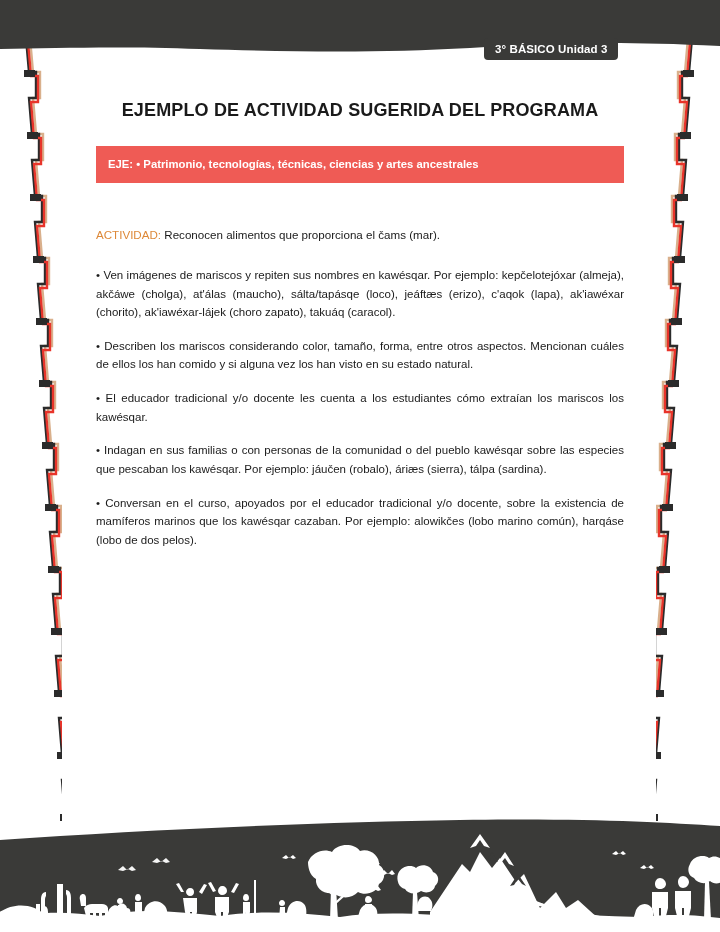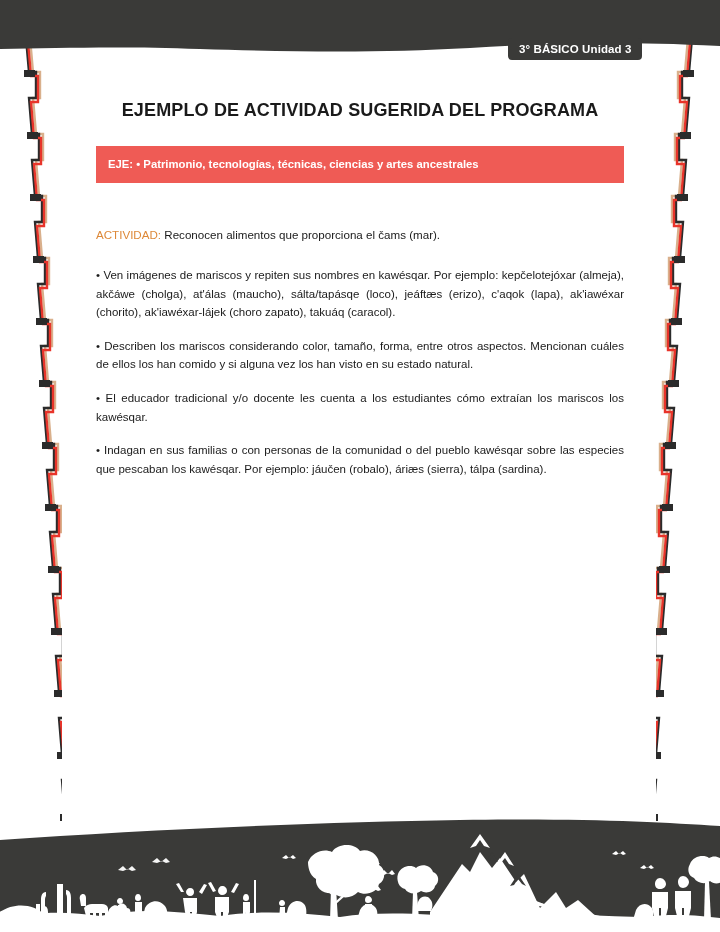--- a/index.html
+++ b/index.html
@@ -29,21 +29,21 @@
     top: 0;
     width: 720px;
     height: 60px;
     z-index: 3;
     pointer-events: none;
   }
 
   
   #unit-badge {
     position: absolute;
-    left: 508px;
+    left: 484px;
     top: 38px;
     height: 22px;
     padding: 0 11px;
     display: flex;
     align-items: center;
     background: #3a3a38;
     color: #ffffff;
     font-size: 11.5px;
     font-weight: 600;
     letter-spacing: .1px;
@@ -203,20 +203,21 @@
     <div id="eje-bar">EJE: • Patrimonio, tecnologías, técnicas, ciencias y artes ancestrales</div>
 
     <p id="activity-line"><span id="activity-label">ACTIVIDAD:</span><span> Reconocen alimentos que proporciona el čams (mar).</span></p>
 
 
     <div id="bullet-list">
       <p class="bullet">• Ven imágenes de mariscos y repiten sus nombres en kawésqar. Por ejemplo: kepčelotejóxar (almeja), akčáwe (cholga), at'álas (maucho), sálta/tapásqe (loco), jeáftæs (erizo), c'aqok (lapa), ak'iawéxar (chorito), ak'iawéxar-lájek (choro zapato), takuáq (caracol).</p>
       <p class="bullet">• Describen los mariscos considerando color, tamaño, forma, entre otros aspectos. Mencionan cuáles de ellos los han comido y si alguna vez los han visto en su estado natural.</p>
       <p class="bullet">• El educador tradicional y/o docente les cuenta a los estudiantes cómo extraían los mariscos los kawésqar.</p>
       <p class="bullet">• Indagan en sus familias o con personas de la comunidad o del pueblo kawésqar sobre las especies que pescaban los kawésqar. Por ejemplo: jáučen (robalo), áriæs (sierra), tálpa (sardina).</p>
+      <p class="bullet">• Conversan en el curso, apoyados por el educador tradicional y/o docente, sobre la existencia de mamíferos marinos que los kawésqar cazaban. Por ejemplo: alowikčes (lobo marino común), harqáse (lobo de dos pelos).</p>
     </div>
   </div>
 
   <svg id="bottom-illustration" viewBox="0 0 720 120" preserveAspectRatio="none">
 
     <path d="M0,28 C140,18 320,10 460,8 C580,6 660,10 720,14 L720,120 L0,120 Z" fill="#3a3a38"></path>
 
     <g fill="#ffffff">
 
       <path d="M0,108 C40,98 70,100 100,104 C140,95 180,100 220,104 C260,98 300,101 340,105 C380,99 430,102 470,106 C520,100 580,103 640,105 C680,101 700,104 720,106 L720,120 L0,120 Z"></path>

